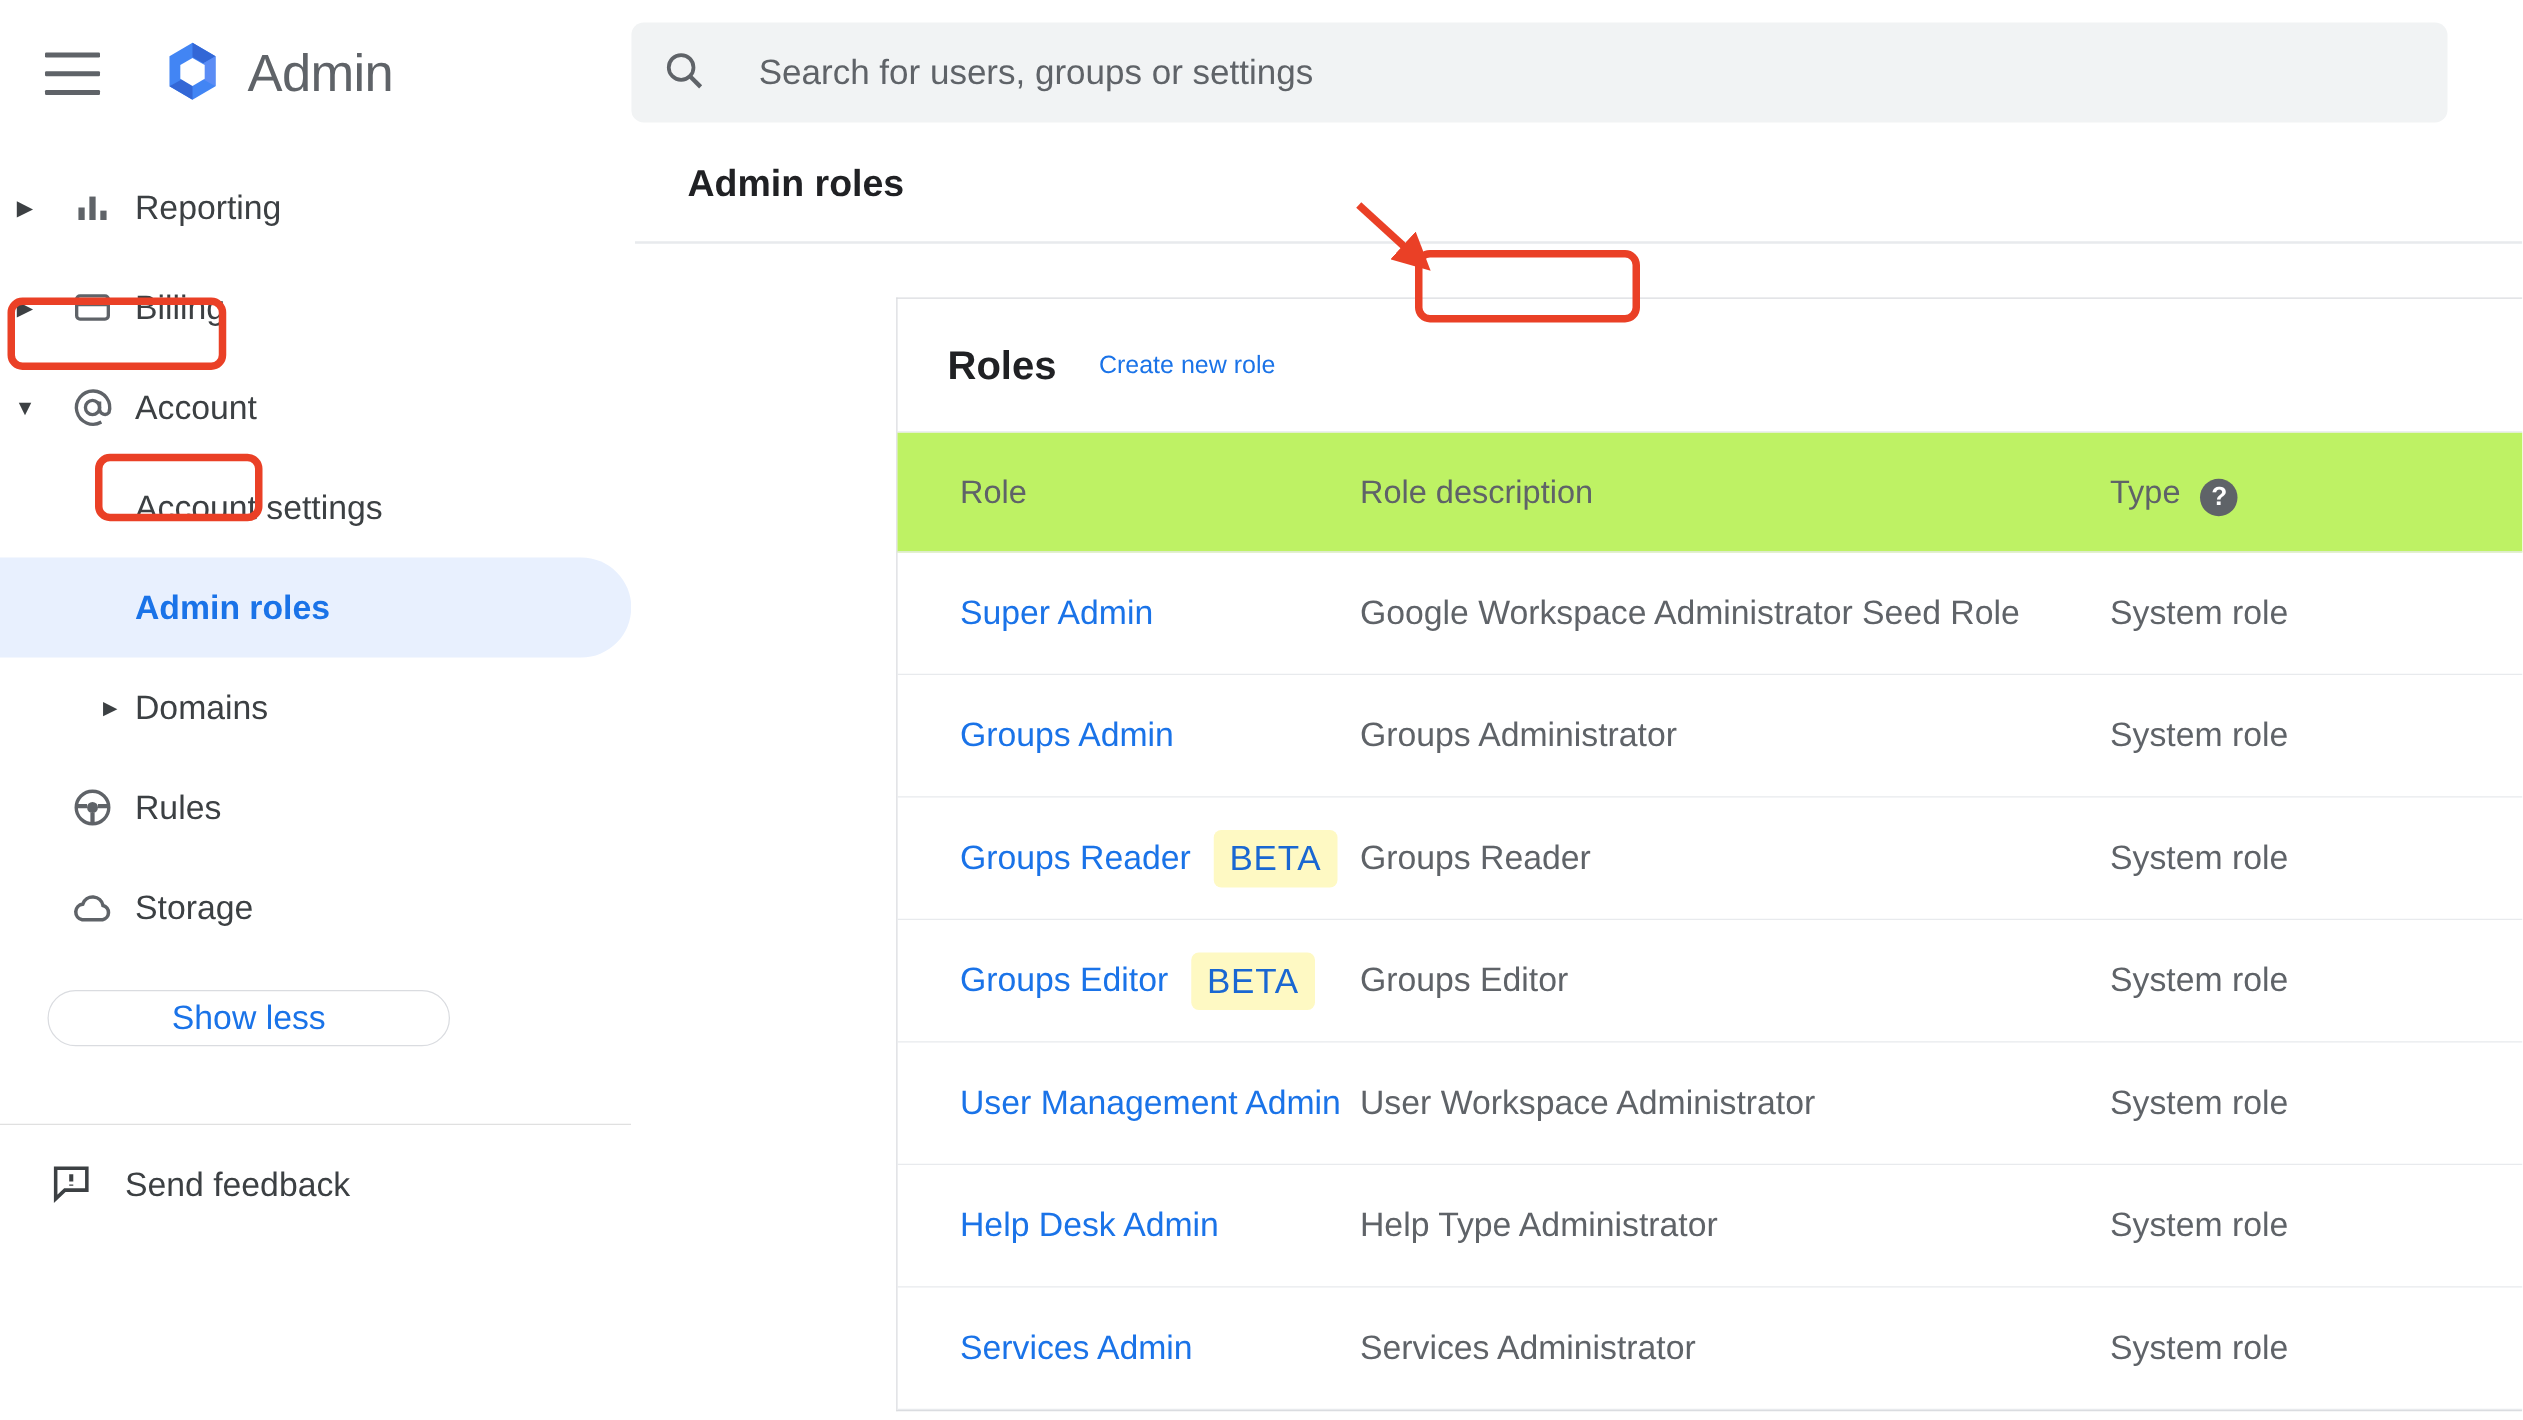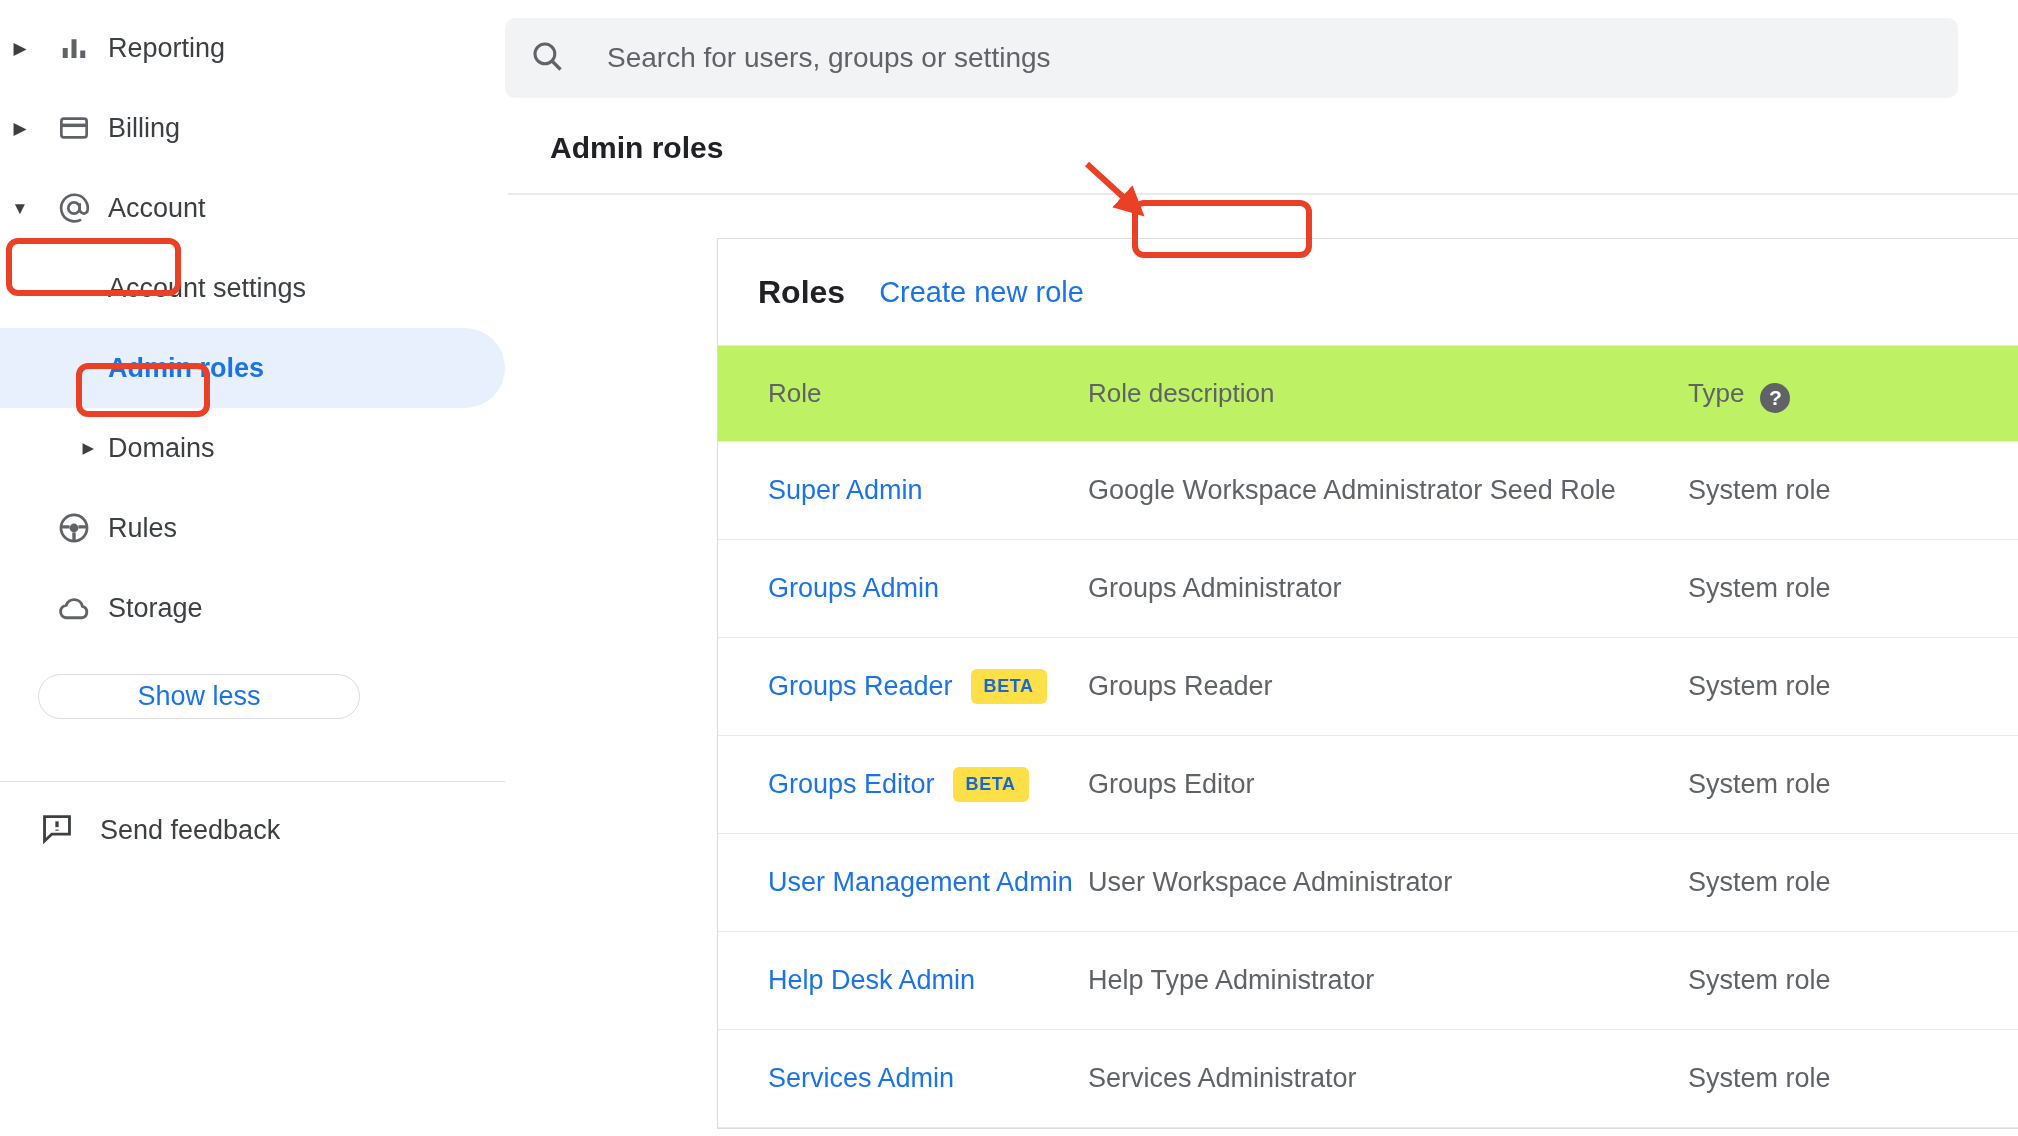--- a/index.html
+++ b/index.html
@@ -130,21 +130,21 @@
     border-right: none;
     background: #fff;
   }
   .card-head {
     display: flex; align-items: center;
     height: 106px;
     padding-left: 40px;
     gap: 34px;
   }
   .card-head-title { font-size: 32px; color: #202124; font-weight: bold; }
-  .create-link { font-size: 29px; color: #1a73e8; cursor: pointer; white-space: nowrap; }
+  .create-link { font-size: 20px; color: #1a73e8; cursor: pointer; white-space: nowrap; }
 
   table.roles { border-collapse: collapse; width: 1404px; table-layout: fixed; }
   table.roles thead th {
     background: #bef264;
     text-align: left;
     font-weight: normal;
     font-size: 26px;
     color: #5f6368;
     height: 96px;
     padding: 0;
@@ -160,22 +160,22 @@
     padding: 0;
     border-bottom: 1px solid #e8eaed;
     vertical-align: middle;
     color: #5f6368;
   }
   td.c-role { padding-left: 50px !important; }
   .role-link { color: #1a73e8; cursor: pointer; }
   .role-cell { display: flex; align-items: center; gap: 18px; }
   .beta-badge {
     display: inline-flex; align-items: center; justify-content: center;
-    background: #fde047; color: #1967d2;
-    font-size: 18px; font-weight: bold;
+    background: #fef9c3; color: #1967d2;
+    font-size: 28px; font-weight: normal;
     letter-spacing: 0.6px;
     padding: 7px 13px; border-radius: 6px;
   }
   .help-icon {
     display: inline-flex; align-items: center; justify-content: center;
     width: 30px; height: 30px; border-radius: 50%;
     background: #5f6368; color: #fff;
     font-size: 21px; font-weight: bold;
     margin-left: 16px; cursor: pointer;
     position: relative; top: 4px;
@@ -195,20 +195,39 @@
   #anno-create { left: 627px; top: 200px; width: 180px; height: 58px; }
   #anno-arrow { position: absolute; left: 560px; top: 150px; z-index: 51; pointer-events: none; }
 </style>
 </head>
 <body>
 
 <div id="app">
 
   <nav id="sidebar">
 
+    <div class="side-header">
+      <div class="hamburger">
+        <span></span>
+          <span></span>
+          <span></span>
+      </div>
+      <div class="brand">
+        <span>
+          <svg width="52" height="52" viewBox="0 0 48 48">
+            <path d="M24 3 L41 13 L41 35 L24 45 L7 35 L7 13 Z" fill="#4285f4"></path>
+            <path d="M24 3 L41 13 L32 18 L24 13.5 Z" fill="#3367d6"></path>
+            <path d="M41 13 L41 35 L32 30 L32 18 Z" fill="#5b8cf5"></path>
+            <path d="M24 45 L7 35 L16 30 L24 34.5 Z" fill="#3367d6"></path>
+            <path d="M24 14.2 L33 19.4 L33 29.6 L24 34.8 L15 29.6 L15 19.4 Z" fill="#ffffff"></path>
+          </svg>
+        </span>
+        <span class="brand-title">Admin</span>
+      </div>
+    </div>
 
     <div class="nav-list">
 
       <div class="nav-item">
         <span class="caret">▶</span>
         <span class="nav-icon">
           <svg width="30" height="30" viewBox="0 0 24 24" fill="#5f6368">
             <rect x="3" y="12" width="4" height="8"></rect>
             <rect x="10" y="5" width="4" height="15"></rect>
             <rect x="17" y="14" width="4" height="6"></rect>

